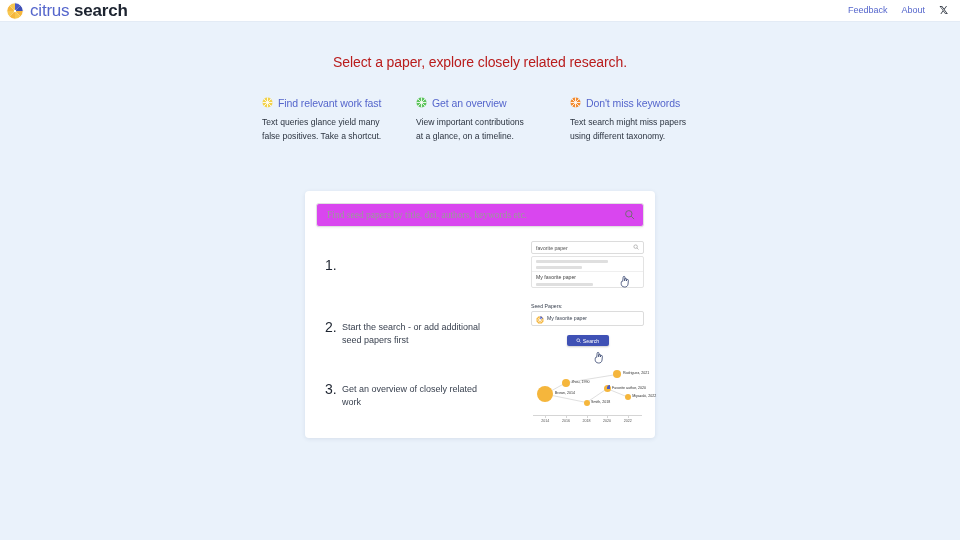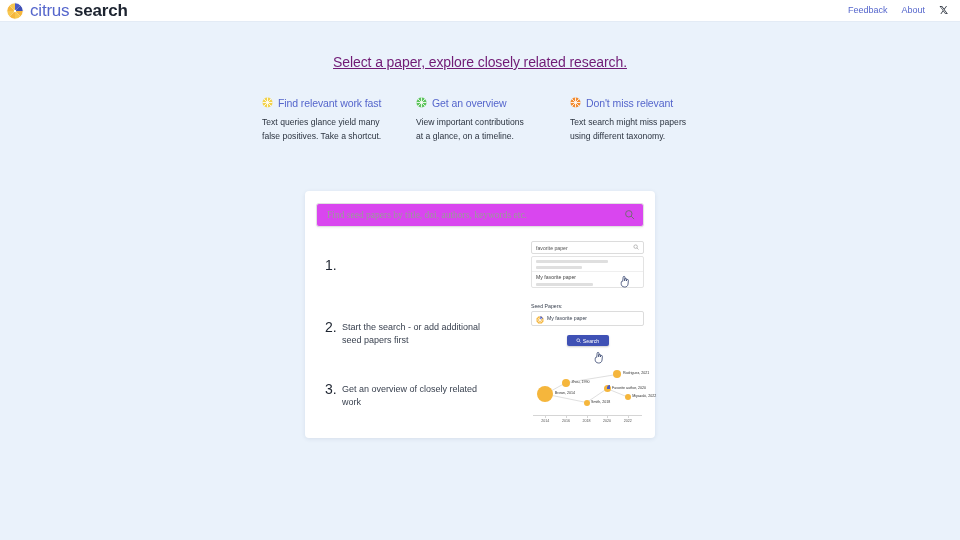--- a/index.html
+++ b/index.html
@@ -58,24 +58,23 @@
   .hero h1 {
     font-size: 20px;
     font-weight: 400;
     color: #f5b942;
     letter-spacing: -0.2px;
     line-height: 1.2;
   }
   .hero h2 {
     font-size: 14px;
     font-weight: 400;
-    color: #701a75;
+    color: #b91c1c;
     margin-top: 9px;
     letter-spacing: -0.1px;
-    text-decoration: underline;
   }
 
   
   .features {
     margin: 24px auto 0;
     width: 440px;
     display: flex;
     gap: 24px;
     padding-left: 2px;
   }
@@ -364,21 +363,21 @@
           <circle cx="12" cy="12" r="11" fill="#f28a2e"></circle>
           <g stroke="#ffffff" stroke-width="1.8">
             <line x1="12" y1="1" x2="12" y2="23"></line>
             <line x1="1" y1="12" x2="23" y2="12"></line>
             <line x1="4.2" y1="4.2" x2="19.8" y2="19.8"></line>
             <line x1="19.8" y1="4.2" x2="4.2" y2="19.8"></line>
           </g>
           <circle cx="12" cy="12" r="1.5" fill="#ffffff"></circle>
         </svg>
       </span>
-      <span class="feature-title">Don't miss relevant</span>
+      <span class="feature-title">Don't miss keywords</span>
     </div>
     <div class="feature-body">
       <div>Text search might miss papers</div>
       <div>using different taxonomy.</div>
     </div>
   </div>
 
 </div>
 
 <div class="card">

